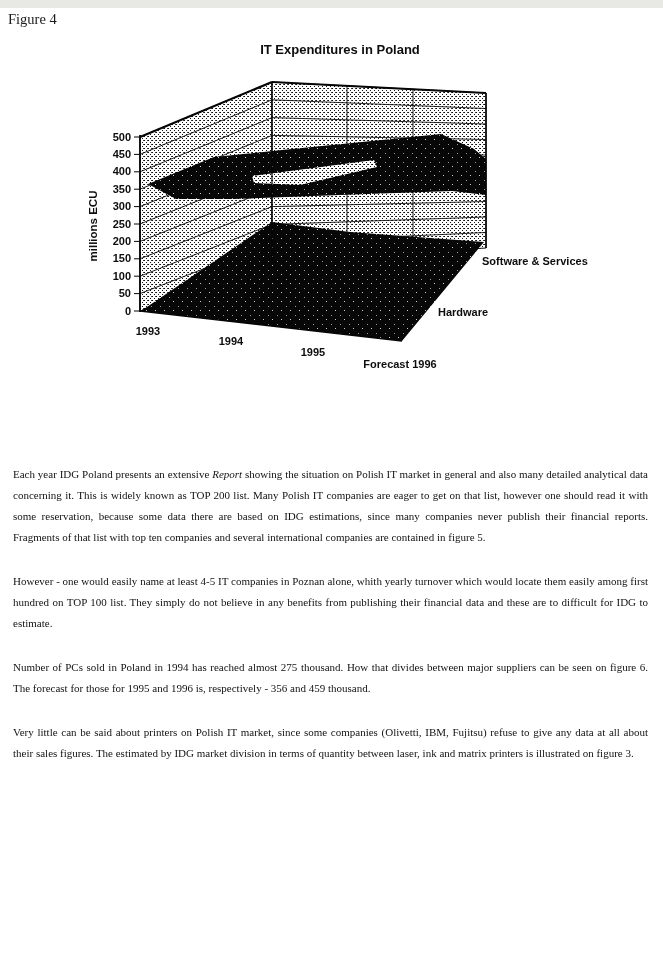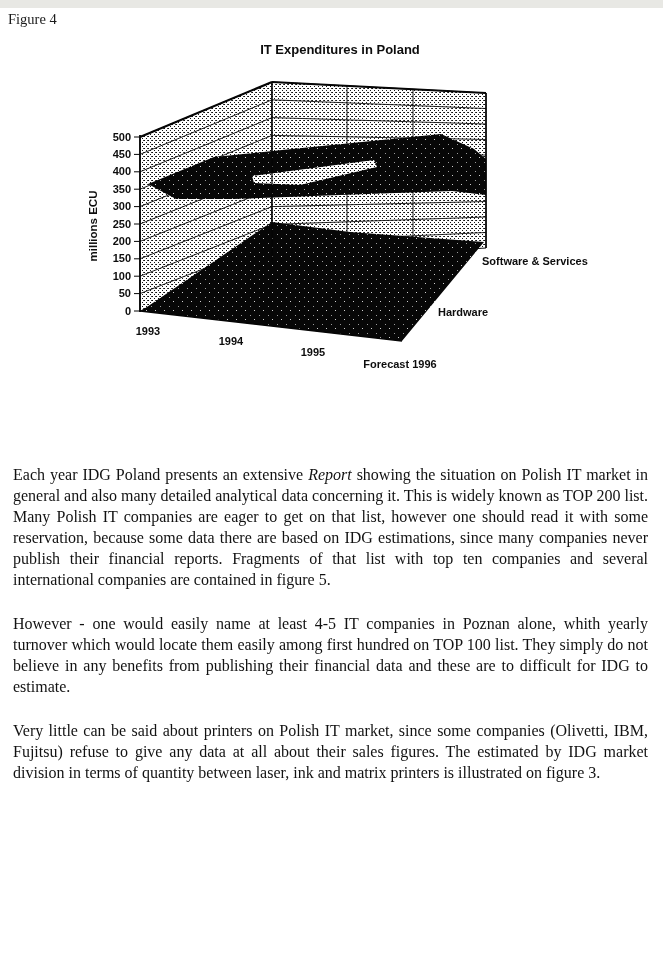--- a/index.html
+++ b/index.html
@@ -36,21 +36,21 @@
   }
   .source-line{
     position:absolute;left:13px;top:398px;
     font-size:13.8px;color:#161616;
   }
   .body-text{
     position:absolute;left:13px;top:456px;width:635px;
   }
   .body-text p{
     margin:0 0 23px 0;
-    font-size:16px;line-height:21px;
+    font-size:11px;line-height:21px;
     text-align:justify;
     color:#121212;
   }
   .body-text p i{font-style:italic;}
 </style>
 </head>
 <body>
 
 <div class="page">
 
@@ -156,16 +156,17 @@
     <g>
       <text class="svg-series" x="482" y="257">Software &amp; Services</text>
       <text class="svg-series" x="438" y="308">Hardware</text>
     </g>
   </svg>
 
 
   <div class="body-text">
     <p><span>Each year IDG Poland presents an extensive </span><i>Report</i><span> showing the situation on Polish IT market in general and also many detailed analytical data concerning it. This is widely known as TOP 200 list. Many Polish IT companies are eager to get on that list, however one should read it with some reservation, because some data there are based on IDG estimations, since many companies never publish their financial reports. Fragments of that list with top ten companies and several international companies are contained in figure 5.</span></p>
     <p>However - one would easily name at least 4-5 IT companies in Poznan alone, whith yearly turnover which would locate them easily among first hundred on TOP 100 list. They simply do not believe in any benefits from publishing their financial data and these are to difficult for IDG to estimate.</p>
+    <p>Number of PCs sold in Poland in 1994 has reached almost 275 thousand. How that divides between major suppliers can be seen on figure 6. The forecast for those for 1995 and 1996 is, respectively - 356 and 459 thousand.</p>
     <p>Very little can be said about printers on Polish IT market, since some companies (Olivetti, IBM, Fujitsu) refuse to give any data at all about their sales figures. The estimated by IDG market division in terms of quantity between laser, ink and matrix printers is illustrated on figure 3.</p>
   </div>
 
 </div>
 
 </body></html>

